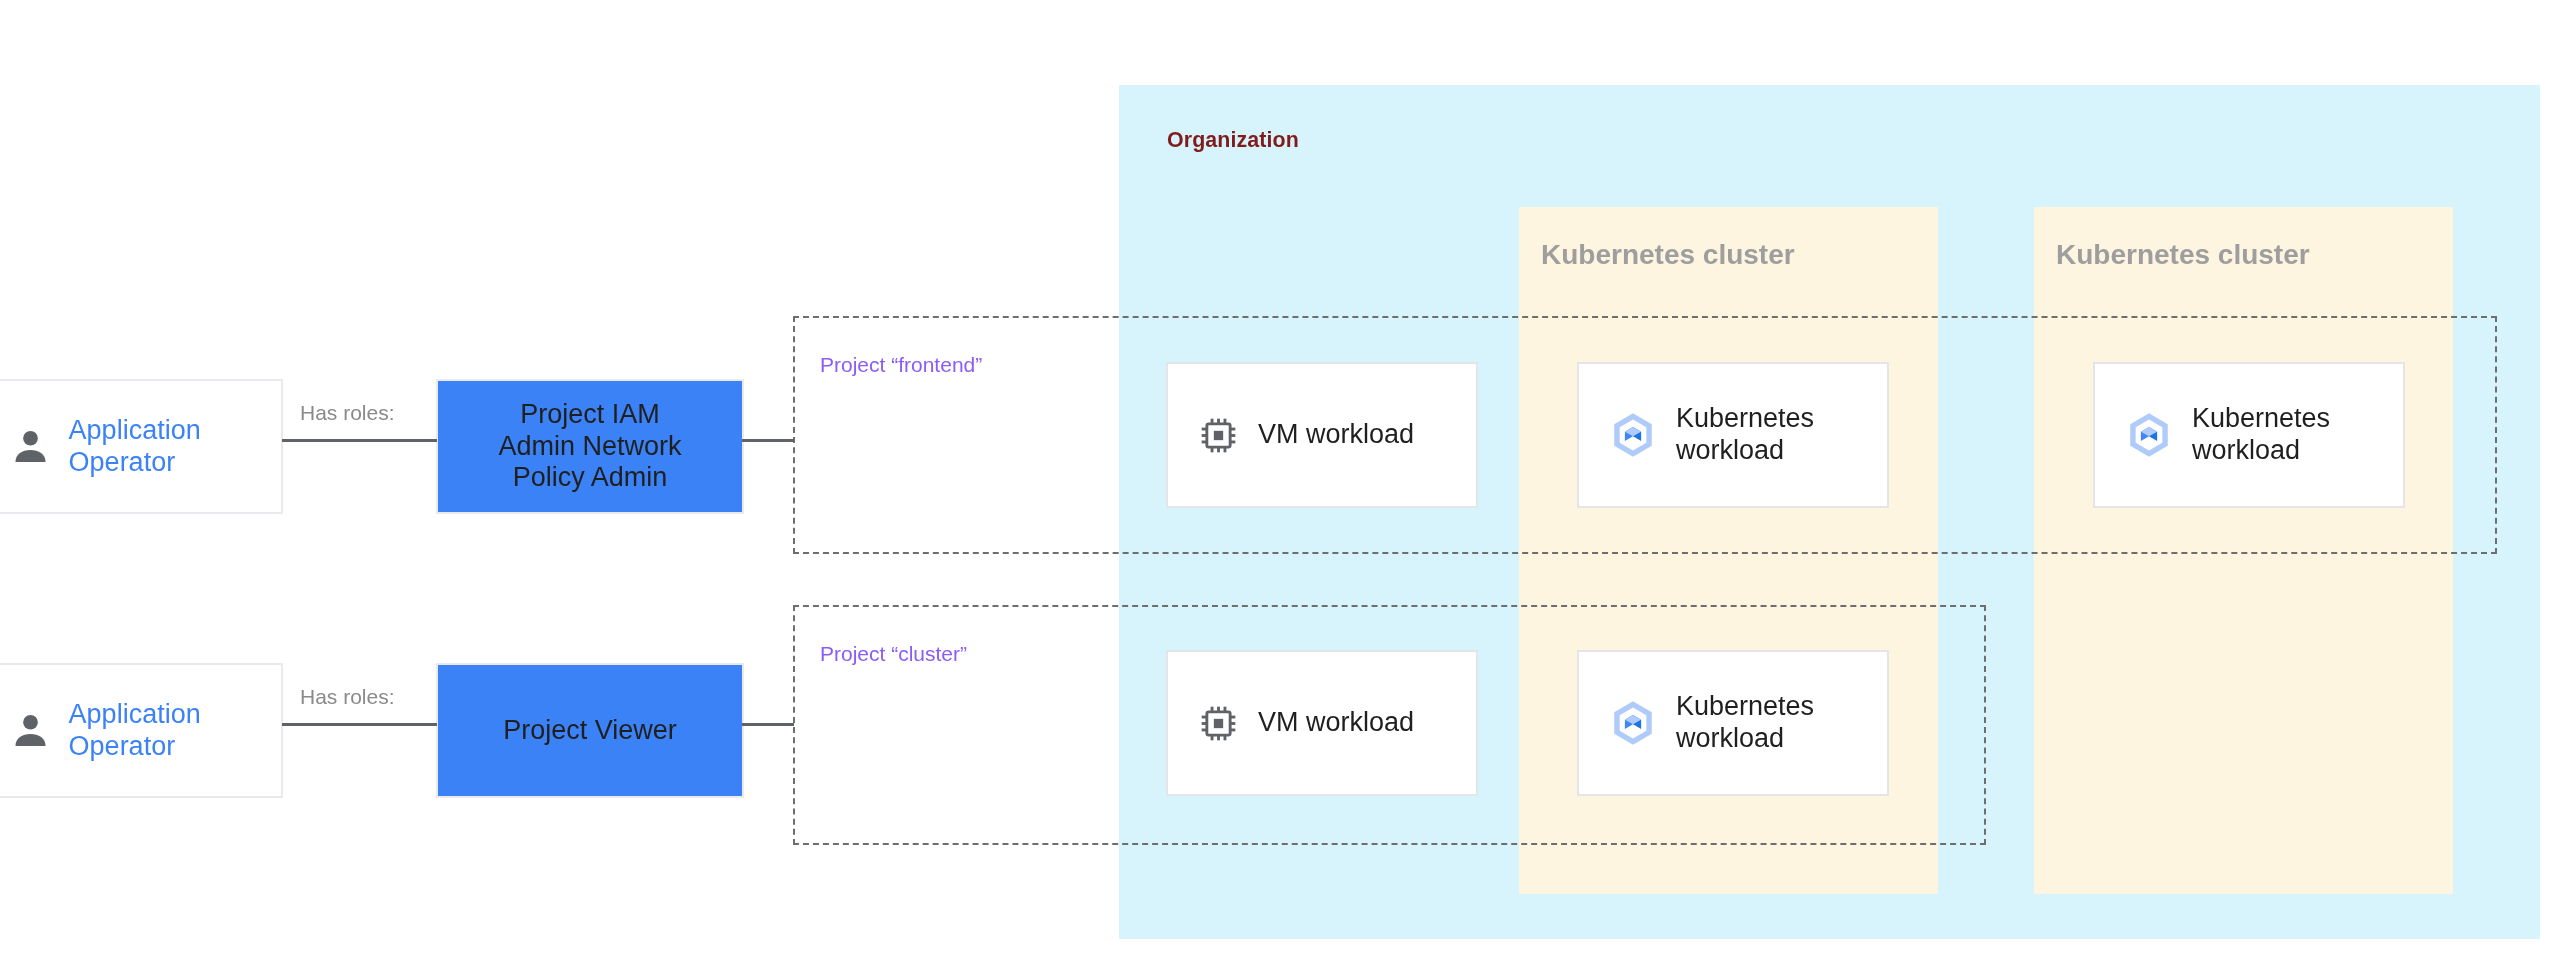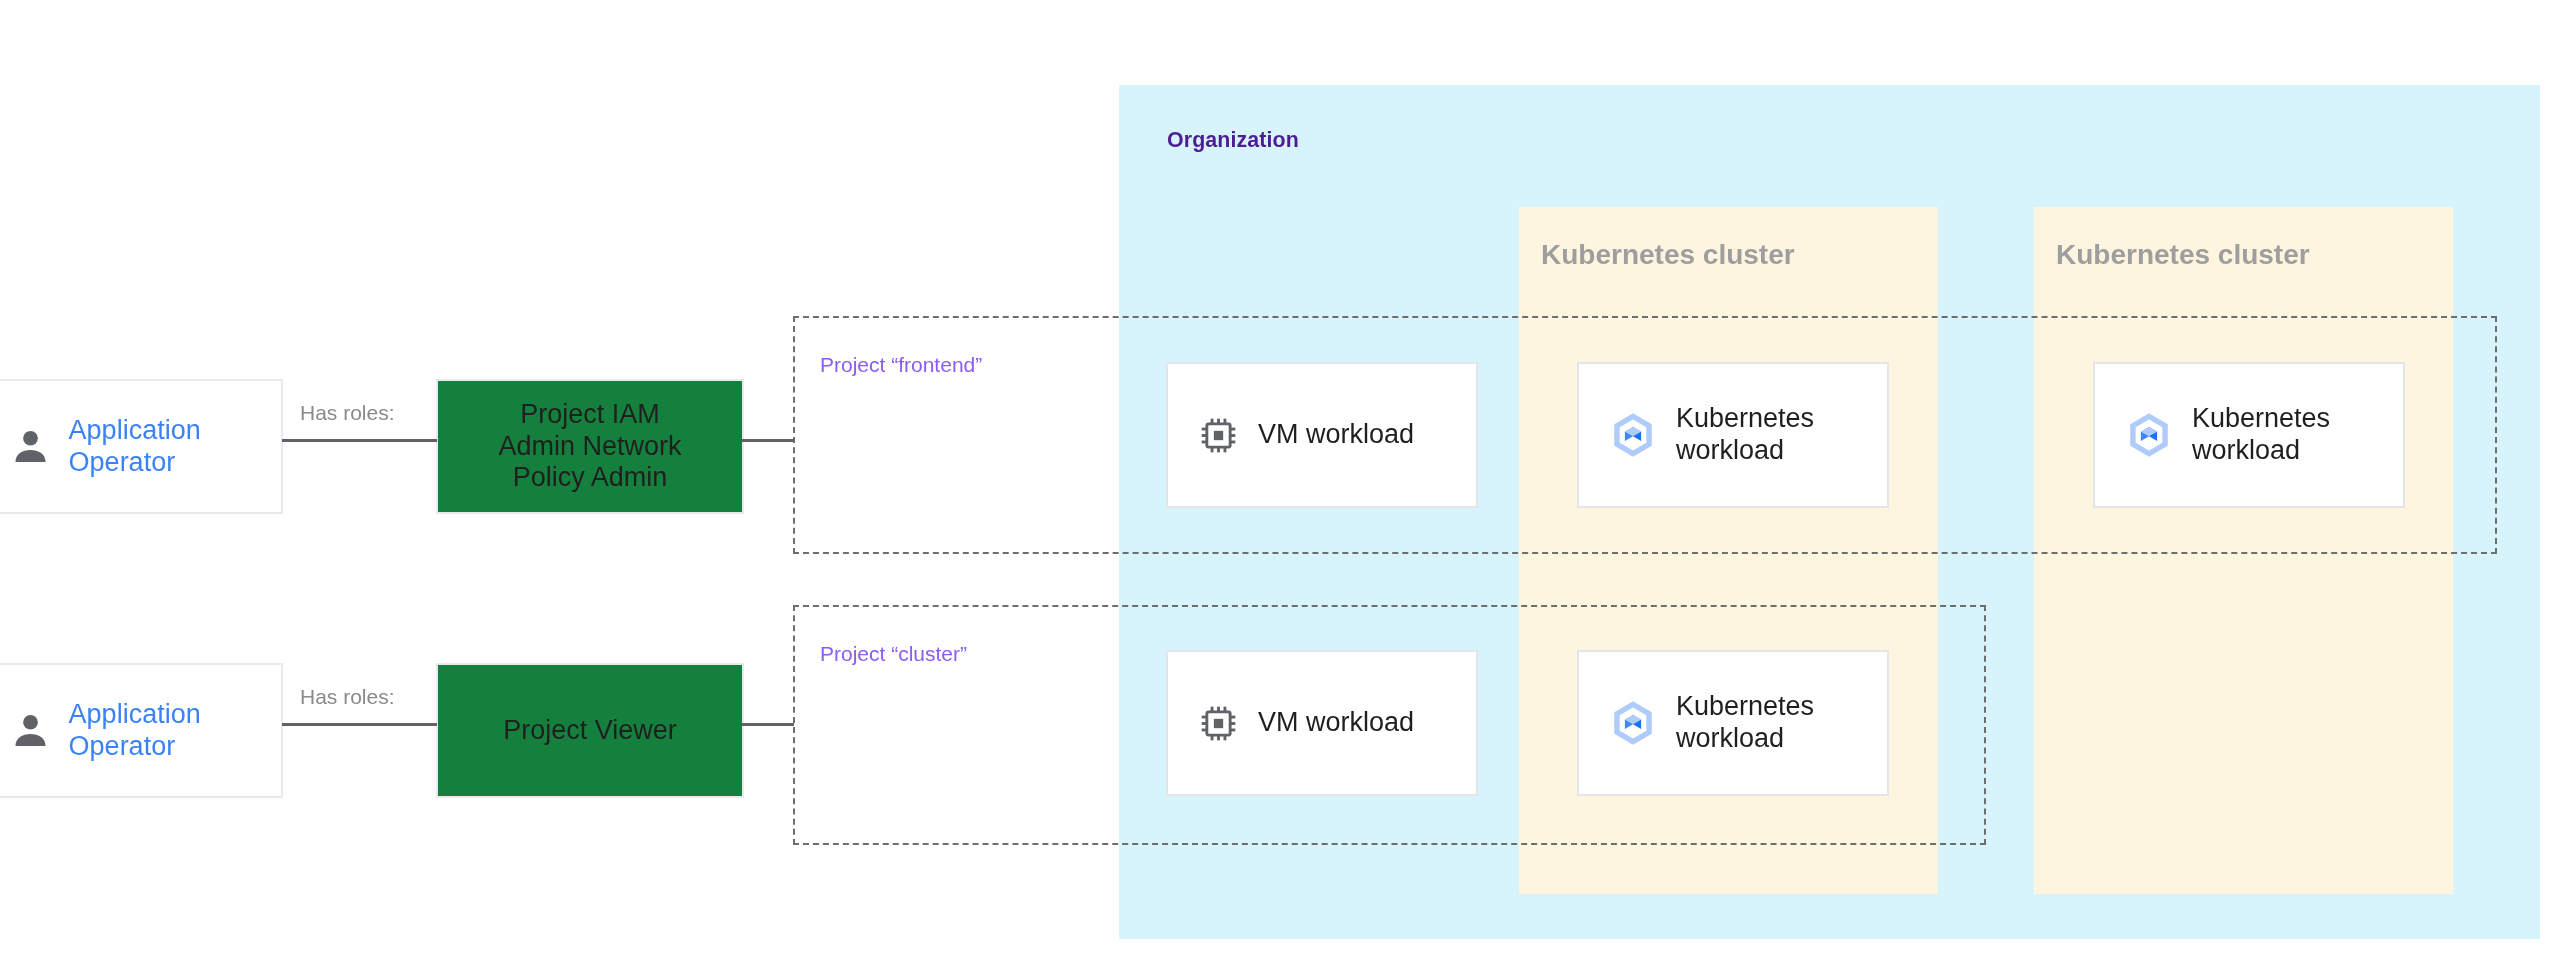--- a/index.html
+++ b/index.html
@@ -14,21 +14,21 @@
 
   
   #org-container{
     position:absolute;
     left:1119px;top:85px;
     width:1421px;height:854px;
     background:#d7f4fd;
   }
   #org-label{
     position:absolute;left:1167px;top:128px;
-    font-size:21.4px;color:#4c1d95;font-weight:700;
+    font-size:21.4px;color:#7f1d1d;font-weight:700;
     letter-spacing:0.1px;
     white-space:nowrap;
   }
 
   
   .k8s-cluster{
     position:absolute;
     background:#fdf5e0;
     top:207px;height:687px;
   }
@@ -87,21 +87,21 @@
   #actor-operator-1{left:-15px;top:379px;width:298px;height:135px;}
   #actor-operator-2{left:-15px;top:663px;width:298px;height:135px;}
   .actor-label{
     font-size:27px;color:#3b82f6;line-height:1.18;
     white-space:pre-line;
   }
 
   
   .role-box{
     position:absolute;
-    background:#15803d;
+    background:#3b82f6;
     border:2.1px solid #e8eaed;
     box-sizing:border-box;
     display:flex;align-items:center;justify-content:center;
     text-align:center;
   }
   #role-box-1{left:436px;top:379px;width:308px;height:135px;}
   #role-box-2{left:436px;top:663px;width:308px;height:135px;}
   .role-label{
     font-size:27px;color:#1f1f1f;line-height:1.18;
     white-space:pre-line;

